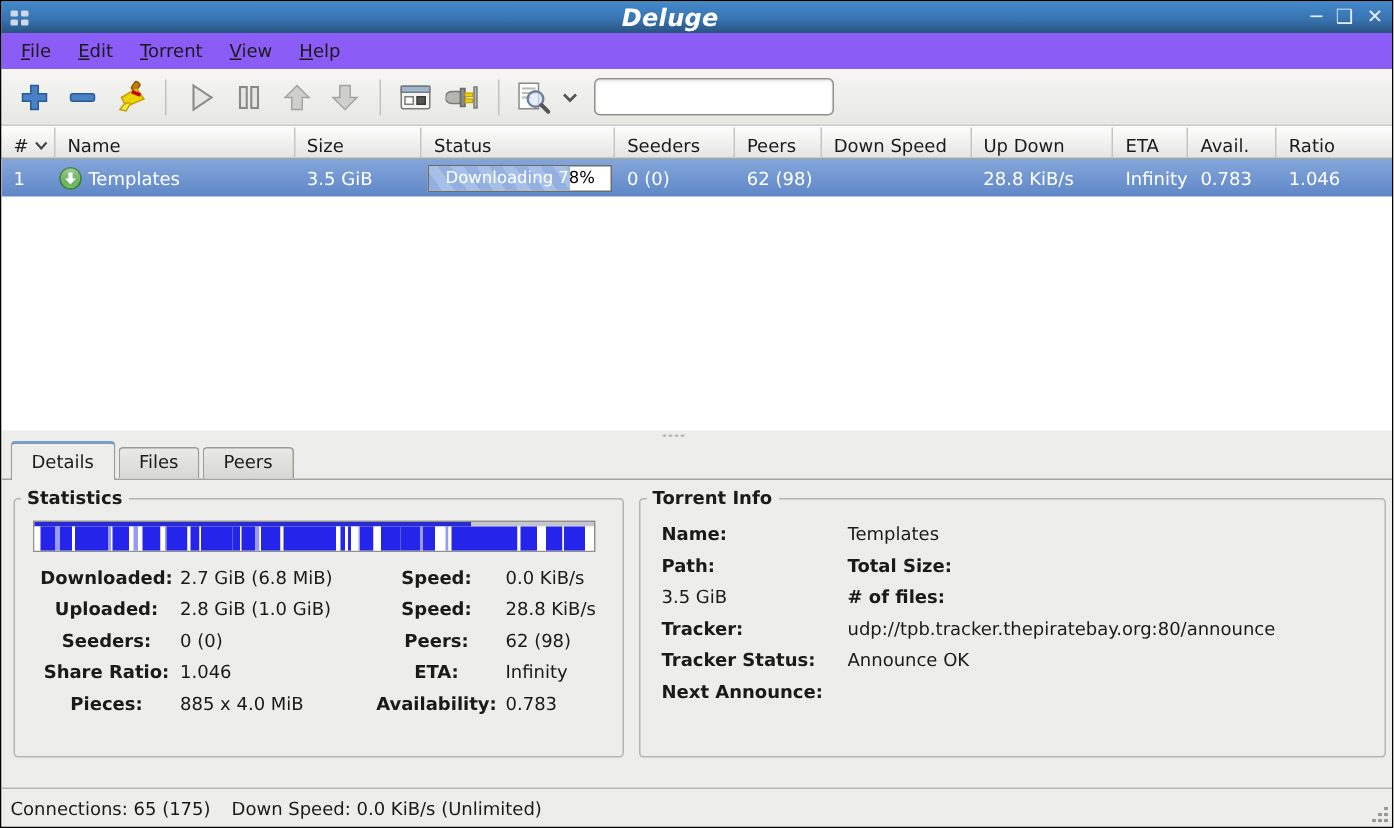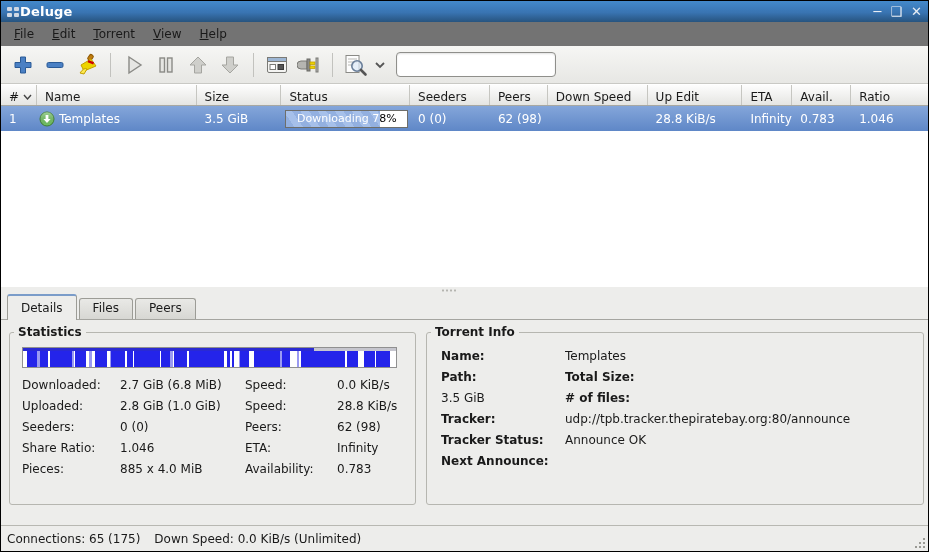--- a/index.html
+++ b/index.html
@@ -5,26 +5,26 @@
   * { margin:0; padding:0; box-sizing:border-box; }
   html,body { width:929px; height:552px; }
   body { font-family:"DejaVu Sans","Liberation Sans",sans-serif; font-size:12px; color:#1a1a1a; }
 
   .window { width:929px; height:552px; border:1px solid #000; display:flex; flex-direction:column; background:#ededeb; }
 
   
   .titlebar { height:21px; flex:0 0 21px; background:linear-gradient(#4389cb,#3974b2 55%,#27547f); display:flex; align-items:center; padding:0 6px; }
   .titlebar .grid-icon { width:13px; height:10px; display:grid; grid-template-columns:5px 5px; grid-template-rows:4px 4px; gap:2px; }
   .titlebar .grid-icon i { background:#cfd8e4; border-radius:1px; }
-  .titlebar .title { flex:1; text-align:left; color:#fff; font-weight:bold; font-size:13px; letter-spacing:.2px; }
+  .titlebar .title { flex:1; text-align:center; color:#fff; font-weight:bold; font-size:16px; letter-spacing:.2px;font-style:italic; }
   .winbtns { display:flex; gap:9px; color:#e9eef5; font-size:13px; font-weight:bold; }
   .winbtns span { cursor:default; line-height:15px; }
 
   
-  .menubar { height:24px; flex:0 0 24px; display:flex; align-items:center; padding:0 4px; background:#737373; }
+  .menubar { height:24px; flex:0 0 24px; display:flex; align-items:center; padding:0 4px; background:#8b5cf6; }
   .menu-item { display:inline-block; padding:3px 9px; }
   .menu-item::first-letter { text-decoration:underline; }
 
   
   .toolbar { height:38px; flex:0 0 38px; background:linear-gradient(#f6f6f4,#e7e7e4); border-bottom:1px solid #c9c9c5; display:flex; align-items:center; padding:0 6px; }
   .tbtn { width:32px; height:30px; display:flex; align-items:center; justify-content:center; border-radius:3px; }
   .tsep { width:1px; height:24px; background:#c2c2be; margin:0 7px; }
   .chev { margin-left:2px; }
   .search-input { width:160px; height:25px; margin-left:10px; border:1px solid #8f8f8b; border-radius:4px; background:#fff; padding:0 6px; font:inherit; box-shadow:inset 0 1px 2px rgba(0,0,0,.12); }
 
@@ -60,21 +60,21 @@
   .fs-info  { flex:1; height:180px; }
 
   .pieces-bar { width:375px; height:21px; margin:8px 0 6px 12px; border:1px solid #909090; background:#fff; }
   .pieces-top { height:3px; display:flex; }
   .pieces-top .done { background:#2a2ad2; height:3px; }
   .pieces-top .rest { background:#c6c6ce; height:3px; flex:1; }
   .pieces-stripes { height:16px; display:flex; }
   .pieces-stripes div { height:16px; flex:0 0 auto; }
 
   .stats-grid { display:grid; grid-template-columns:98px 125px 92px 1fr; padding:4px 0 0 12px; row-gap:7px; font-size:12px; }
-  .stats-grid .lbl { font-weight:normal; }
+  .stats-grid .lbl { font-weight:bold;text-align:center; }
   .info-grid { display:grid; grid-template-columns:124px 1fr; padding:10px 0 0 14px; row-gap:7px; font-size:12px; }
   .info-grid .lbl { font-weight:bold; white-space:nowrap; }
   .info-grid .val { white-space:nowrap; overflow:hidden; }
 
   .gap-strip { flex:0 0 13px; background:#ededeb; }
 
   
   .statusbar { flex:0 0 26px; border-top:1px solid #b8b8b2; background:#ededeb; display:flex; align-items:center; padding:0 6px; position:relative; }
   .statusbar .sb-item { margin-right:14px; white-space:nowrap; font-size:12px; }
   .resize-grip { position:absolute; right:2px; bottom:2px; width:13px; height:13px;
@@ -196,21 +196,21 @@
       <svg width="9" height="6" viewBox="0 0 9 6">
           <path d="M1 1 L4.5 5 L8 1" fill="none" stroke="#444" stroke-width="1.4"></path>
         </svg>
     </span>
     <span class="hcell c1">Name</span>
     <span class="hcell c2">Size</span>
     <span class="hcell c3">Status</span>
     <span class="hcell c4">Seeders</span>
     <span class="hcell c5">Peers</span>
     <span class="hcell c6">Down Speed</span>
-    <span class="hcell c7">Up Edit</span>
+    <span class="hcell c7">Up Down</span>
     <span class="hcell c8">ETA</span>
     <span class="hcell c9">Avail.</span>
     <span class="hcell c10">Ratio</span>
   </div>
 
   <div class="list-body">
     <div class="trow">
       <span class="rcell c0">1</span>
       <span class="rcell c1">
         <svg width="16" height="16" viewBox="0 0 16 16">

